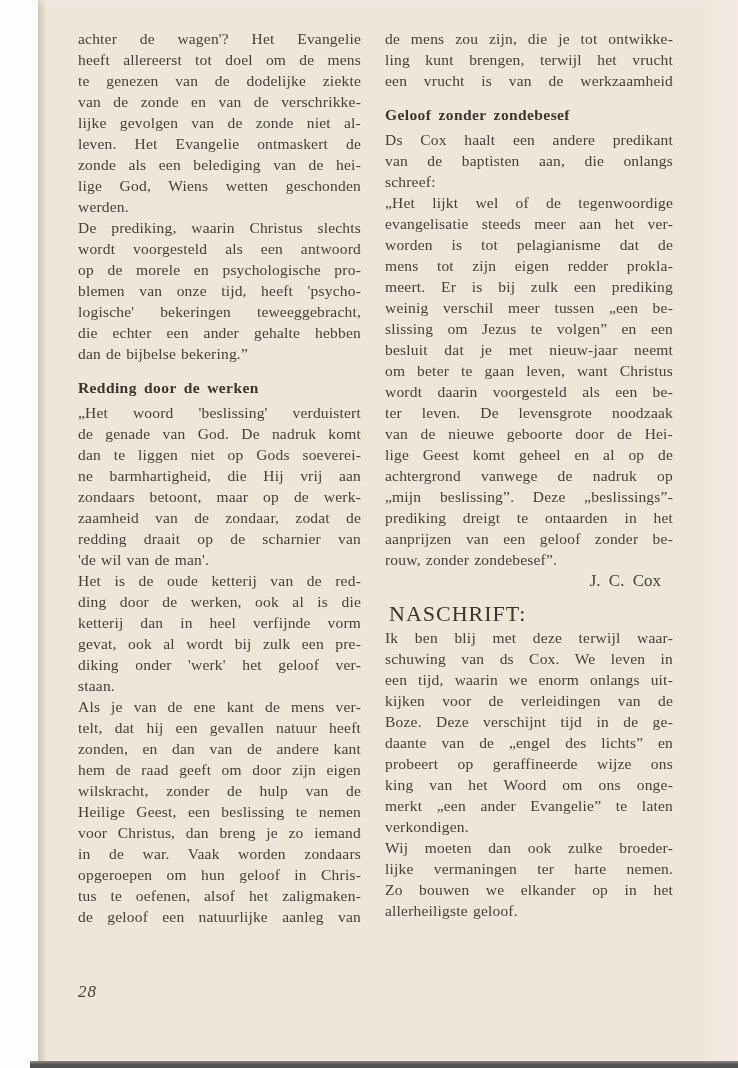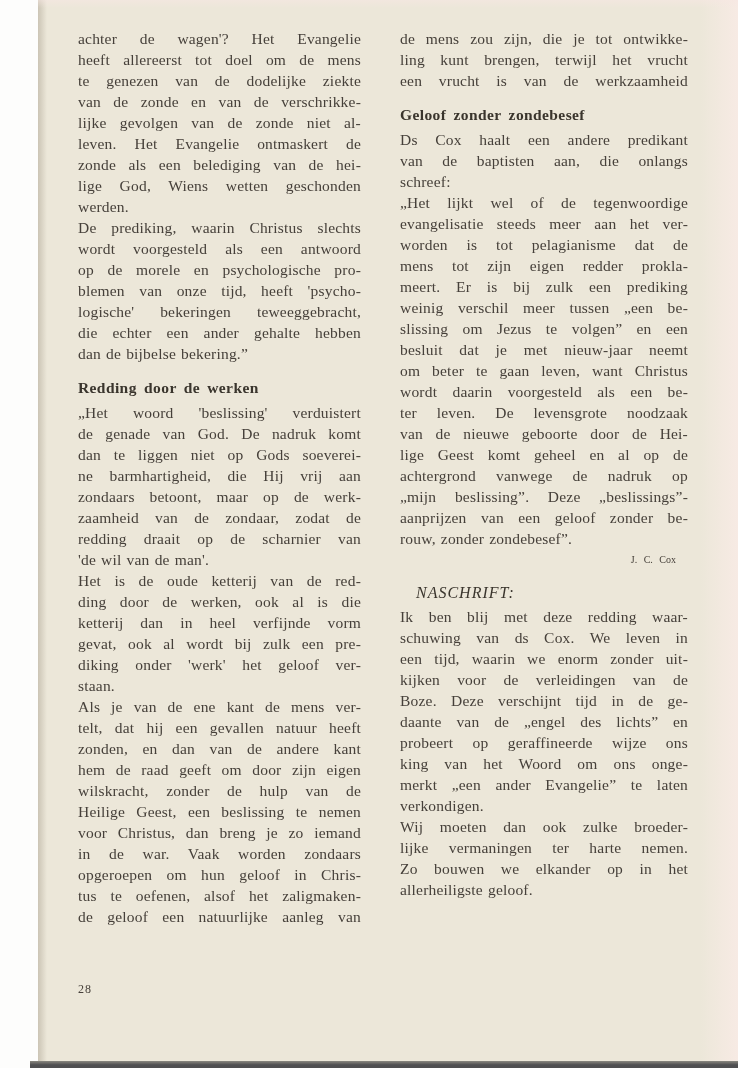--- a/index.html
+++ b/index.html
@@ -17,21 +17,21 @@
   
   .page {
     position: absolute;
     left: 38px; top: 0; right: 0; bottom: 6px;
     background: var(--page-bg, #ece7d9);
   }
   .columns {
     position: absolute;
     left: 40px; top: 28px;
     display: flex;
-    gap: 39px;
+    gap: 24px;
   }
   .col { color: var(--ink, #46403a); }
   .col-left  { width: 283px; }
   .col-right { width: 288px; }
 
   .line {
     font-size: 15.5px;
     line-height: 21px;
     letter-spacing: 0.2px;
     word-spacing: 1px;
@@ -47,40 +47,40 @@
     font-size: 15.5px;
     line-height: 21px;
     font-weight: bold;
     text-align: left;
     letter-spacing: 0.4px;
     word-spacing: 3px;
     color: var(--ink-dark, #3a352d);
     margin: 13px 0 4px 0;
   }
   .subheading {
-    font-size: 16px;
+    font-size: 22px;
     line-height: 23px;
     letter-spacing: 1px;
-    margin: 11px 0 2px 16px;
+    margin: 11px 0 2px 4px;
     color: var(--ink-dark, #3a352d);
-    font-style: italic;
   }
   .signature {
-    font-size: 10px;
+    font-size: 17px;
     line-height: 21px;
     text-align: right;
     padding-right: 12px;
     word-spacing: 4px;
   }
   .page-number {
     position: absolute;
     left: 40px; top: 982px;
-    font-size: 12px;
+    font-size: 17px;
     letter-spacing: 1px;
     color: var(--ink, #46403a);
+    font-style: italic;
   }
   
   .edge { position: absolute; pointer-events: none; }
   .edge-left {
     left: 0; top: 0; bottom: 0; width: 9px;
     background: linear-gradient(90deg, rgba(150,140,122,0.38), rgba(150,140,122,0));
   }
   .edge-right {
     right: 0; top: 0; bottom: 0; width: 38px;
     background: linear-gradient(270deg, rgba(249,235,230,0.85), rgba(249,235,230,0));
@@ -162,27 +162,28 @@
           <div class="line">weinig verschil meer tussen „een be-</div>
           <div class="line">slissing om Jezus te volgen” en een</div>
           <div class="line">besluit dat je met nieuw-jaar neemt</div>
           <div class="line">om beter te gaan leven, want Christus</div>
           <div class="line">wordt daarin voorgesteld als een be-</div>
           <div class="line">ter leven. De levensgrote noodzaak</div>
           <div class="line">van de nieuwe geboorte door de Hei-</div>
           <div class="line">lige Geest komt geheel en al op de</div>
           <div class="line">achtergrond vanwege de nadruk op</div>
           <div class="line">„mijn beslissing”. Deze „beslissings”-</div>
+          <div class="line">prediking dreigt te ontaarden in het</div>
           <div class="line">aanprijzen van een geloof zonder be-</div>
           <div class="line last">rouw, zonder zondebesef”.</div>
           <div class="signature">J. C. Cox</div>
           <div class="subheading">NASCHRIFT:</div>
-          <div class="line">Ik ben blij met deze redding waar-</div>
+          <div class="line">Ik ben blij met deze terwijl waar-</div>
           <div class="line">schuwing van ds Cox. We leven in</div>
-          <div class="line">een tijd, waarin we enorm zonder uit-</div>
+          <div class="line">een tijd, waarin we enorm onlangs uit-</div>
           <div class="line">kijken voor de verleidingen van de</div>
           <div class="line">Boze. Deze verschijnt tijd in de ge-</div>
           <div class="line">daante van de „engel des lichts” en</div>
           <div class="line">probeert op geraffineerde wijze ons</div>
           <div class="line">king van het Woord om ons onge-</div>
           <div class="line">merkt „een ander Evangelie” te laten</div>
           <div class="line last">verkondigen.</div>
           <div class="line">Wij moeten dan ook zulke broeder-</div>
           <div class="line">lijke vermaningen ter harte nemen.</div>
           <div class="line">Zo bouwen we elkander op in het</div>

